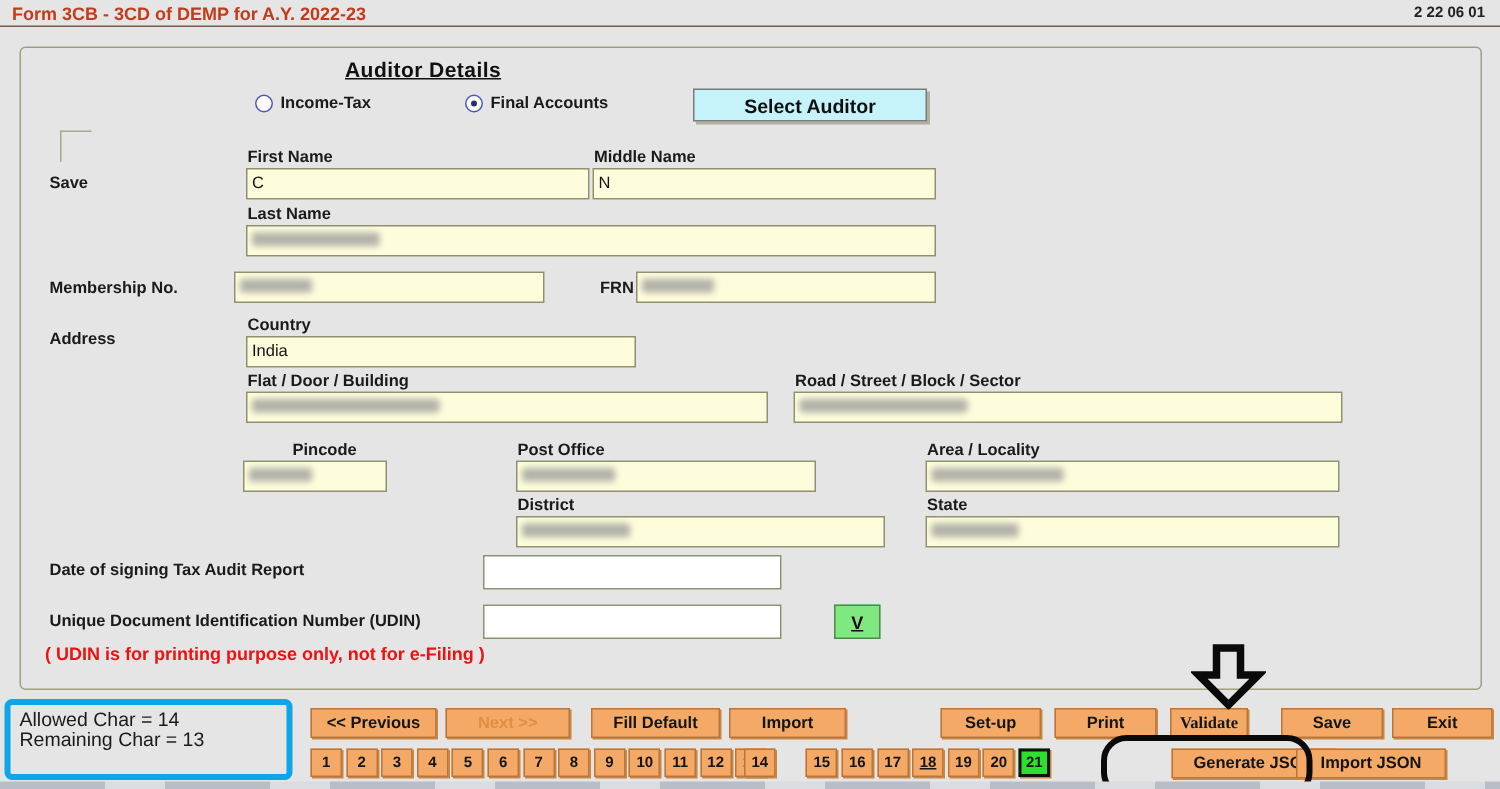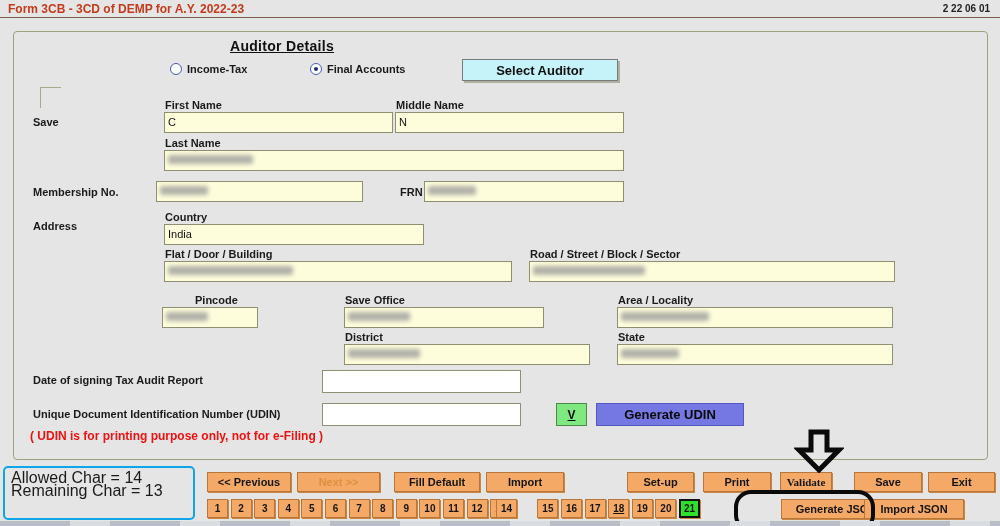--- a/index.html
+++ b/index.html
@@ -29,21 +29,21 @@
   .lbl{font-size:11px;font-weight:bold;color:#1a1a1a;white-space:nowrap;}
   .fld{background:#fdfcdb;border:1px solid #8f8f74;height:17px;font-size:11px;color:#111;padding:1px 3px;line-height:16px;overflow:hidden;}
   .fld.white{background:#ffffff;}
   .blob{display:inline-block;height:9px;background:#9a9a9a;filter:blur(2px);border-radius:2px;margin-top:3px;opacity:.75;}
 
   .btn-v{left:556px;top:403px;width:29px;height:21px;background:#80e880;border:1px solid #4a8a4a;display:flex;align-items:center;justify-content:center;font-size:12px;font-weight:bold;text-decoration:underline;color:#0a0a0a;cursor:pointer;}
   .btn-udin{left:596px;top:403px;width:146px;height:21px;background:#7577e2;border:1px solid #5557c0;display:flex;align-items:center;justify-content:center;font-size:13px;font-weight:bold;color:#0a0a0a;cursor:pointer;}
   .red-note{left:30px;top:429px;font-size:12px;font-weight:bold;color:#ee1111;}
 
   
-  .char-box{left:3px;top:466px;width:192px;height:54px;border:2px solid #0ea5e9;border-radius:5px;font-size:16px;color:#1a1a1a;padding:3px 6px;box-sizing:border-box;line-height:13px;}
+  .char-box{left:3px;top:466px;width:192px;height:54px;border:4px solid #0ea5e9;border-radius:5px;font-size:13px;color:#1a1a1a;padding:3px 6px;box-sizing:border-box;line-height:13px;}
 
   .nbtn{position:absolute;top:472px;height:20px;background:#f5a966;border:1px solid #b8763a;box-shadow:1px 1px 0 #c98543;display:flex;align-items:center;justify-content:center;font-size:11px;font-weight:bold;color:#151515;cursor:pointer;box-sizing:border-box;}
   .nbtn.disabled{color:#dd9040;cursor:default;}
 
   .pbtn{position:absolute;top:499px;width:21px;height:19px;background:#f5a966;border:1px solid #b8763a;box-shadow:1px 1px 0 #c98543;display:flex;align-items:center;justify-content:center;font-size:10px;font-weight:bold;color:#151515;cursor:pointer;box-sizing:border-box;}
   .pbtn.active{background:#2ee02e;border:2px solid #111;}
 
   .jbtn{position:absolute;top:499px;height:20px;background:#f5a966;border:1px solid #b8763a;box-shadow:1px 1px 0 #c98543;display:flex;align-items:center;justify-content:center;font-size:11px;font-weight:bold;color:#151515;cursor:pointer;box-sizing:border-box;}
 
   .highlight-ellipse{left:734px;top:490px;width:133px;height:34px;border:4px solid #0a0a0a;border-radius:17px;pointer-events:none;}
@@ -98,37 +98,36 @@
   <div class="abs lbl" style="left:165px;top:211px;">Country</div>
   <div class="abs fld" style="left:164px;top:224px;width:252px;">India</div>
 
   <div class="abs lbl" style="left:165px;top:248px;">Flat / Door / Building</div>
   <div class="abs fld" style="left:164px;top:261px;width:340px;"><span class="blob" style="width:125px;"></span></div>
   <div class="abs lbl" style="left:530px;top:248px;">Road / Street / Block / Sector</div>
   <div class="abs fld" style="left:529px;top:261px;width:358px;"><span class="blob" style="width:112px;"></span></div>
 
   <div class="abs lbl" style="left:163px;top:294px;padding-left:32px;">Pincode</div>
   <div class="abs fld" style="left:162px;top:307px;width:88px;"><span class="blob" style="width:42px;"></span></div>
-  <div class="abs lbl" style="left:345px;top:294px;">Save Office</div>
+  <div class="abs lbl" style="left:345px;top:294px;">Post Office</div>
   <div class="abs fld" style="left:344px;top:307px;width:192px;"><span class="blob" style="width:62px;"></span></div>
   <div class="abs lbl" style="left:618px;top:294px;">Area / Locality</div>
   <div class="abs fld" style="left:617px;top:307px;width:268px;"><span class="blob" style="width:88px;"></span></div>
 
   <div class="abs lbl" style="left:345px;top:331px;">District</div>
   <div class="abs fld" style="left:344px;top:344px;width:238px;"><span class="blob" style="width:72px;"></span></div>
   <div class="abs lbl" style="left:618px;top:331px;">State</div>
   <div class="abs fld" style="left:617px;top:344px;width:268px;"><span class="blob" style="width:58px;"></span></div>
 
   <div class="abs lbl" style="left:33px;top:374px;">Date of signing Tax Audit Report</div>
   <div class="abs fld white" style="left:322px;top:370px;width:191px;height:19px;"></div>
 
   <div class="abs lbl" style="left:33px;top:408px;">Unique Document Identification Number (UDIN)</div>
   <div class="abs fld white" style="left:322px;top:403px;width:191px;height:19px;"></div>
   <div class="abs btn-v">V</div>
-  <div class="abs btn-udin ulf">Generate UDIN</div>
   <div class="abs red-note">( UDIN is for printing purpose only, not for e-Filing )</div>
 
   <div class="abs char-box">
     <div>Allowed Char = 14</div>
     <div>Remaining Char = 13</div>
   </div>
 
   <div class="nbtn" style="left:207px;width:84px;">&lt;&lt; Previous</div>
   <div class="nbtn disabled" style="left:297px;width:83px;">Next &gt;&gt;</div>
   <div class="nbtn" style="left:394px;width:86px;">Fill Default</div>

